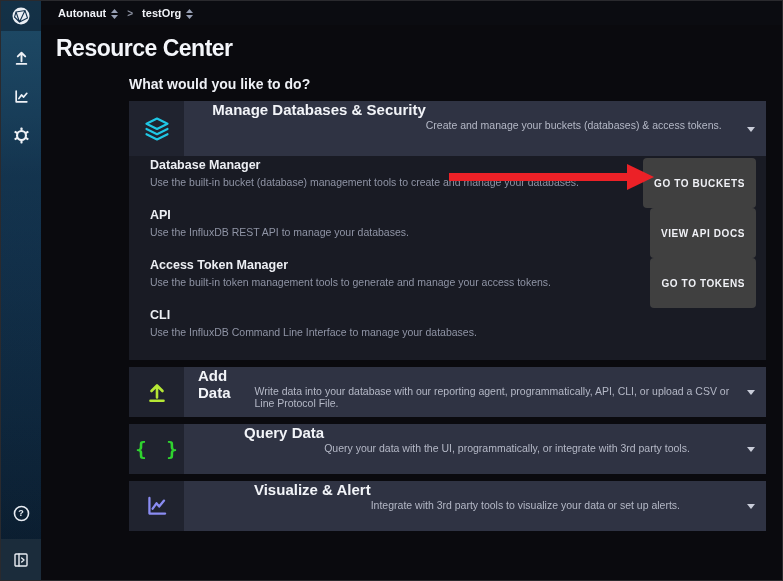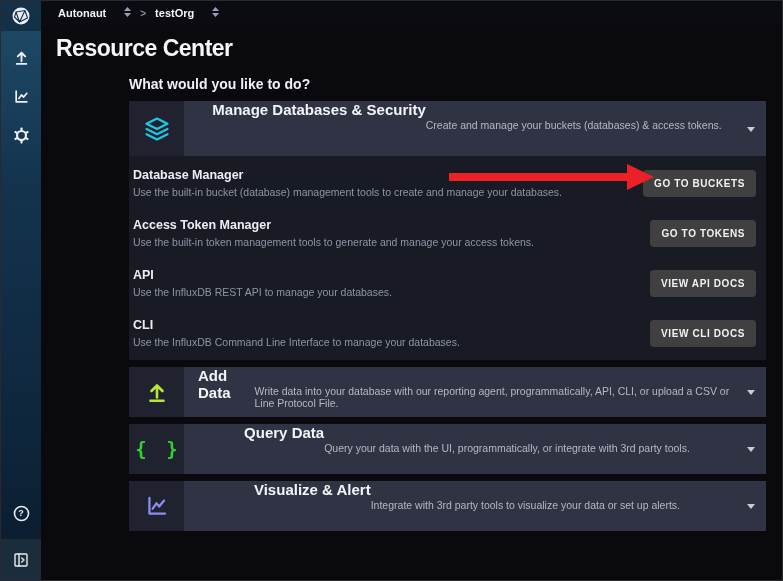--- a/index.html
+++ b/index.html
@@ -23,21 +23,21 @@
   .sidebar-spacer { flex:1; }
   .help-cell { margin-bottom:14px; }
   .bottom-row { width:100%; height:41px; background:#1b2c3b; display:flex; align-items:center; justify-content:center; }
   
   .content { position:absolute; left:40px; top:0; right:0; bottom:0; }
   .topbar {
     height:24px; display:flex; align-items:center; gap:9px;
     padding-left:17px; background:#0b0c11;
     font-size:11px; font-weight:bold; color:#f0f2f7;
   }
-  .crumb { display:flex; align-items:flex-start; gap:18px; cursor:pointer; }
+  .crumb { display:flex; align-items:flex-end; gap:5px; cursor:pointer; }
   .crumb-sep { color:#8b90a0; font-weight:bold; font-size:10px; }
   .page-title {
     margin:6px 0 0 15px; font-size:23px; line-height:34px;
     font-weight:bold; letter-spacing:-0.5px; color:#f4f6fa;
   }
   .prompt { margin:11px 0 0 88px; font-size:14px; font-weight:bold; color:#eef0f5; }
   
   .cards { margin:9px 0 0 88px; width:637px; }
   .card { width:100%; margin-bottom:7px; }
   .card-header {
@@ -52,22 +52,22 @@
   .header-main {
     flex:1; background:#2f3343; display:flex; 
     justify-content:center; padding:0 30px 0 14px;
   }
   .card-title { font-size:15px; font-weight:bold; color:#f2f4f8; }
   .card-desc { font-size:10.5px; color:#b4b8c6; margin-top:18px; }
   .header-caret { position:absolute; right:11px; top:50%; margin-top:-2px; }
   .tri-down { width:0; height:0; border-left:4px solid transparent; border-right:4px solid transparent; border-top:5px solid #c9cdd9; }
   .card-body { background:#191b24; padding:2px 0; }
   .resource-row {
-    height:50px; display:flex; align-items:center; justify-content:space-between;
-    padding:0 10px 0 4px;
+    height:50px; display:flex; justify-content:space-between;
+    padding:0 10px 0 21px;
   }
   .row-title { font-size:12.5px; font-weight:bold; color:#eceef3; }
   .row-desc { font-size:10.5px; color:#8f94a5; margin-top:4px; }
   .row-btn {
     flex:0 0 auto; background:#404040; color:#f0f1f6; border:none; cursor:pointer;
     font-family:"Liberation Sans", sans-serif; font-size:10px; font-weight:bold;
     letter-spacing:.6px; padding:8px 11px; border-radius:4px; white-space:nowrap;
   }
   .braces {
     font-family:"DejaVu Sans Mono", monospace; font-weight:bold;
@@ -184,38 +184,37 @@
         <div class="card-body">
           <div class="resource-row">
             <div>
               <div class="row-title">Database Manager</div>
               <div class="row-desc">Use the built-in bucket (database) management tools to create and manage your databases.</div>
             </div>
             <button class="row-btn">GO TO BUCKETS</button>
           </div>
           <div class="resource-row">
             <div>
+              <div class="row-title">API</div>
+              <div class="row-desc">Use the InfluxDB REST API to manage your databases.</div>
+            </div>
+            <button class="row-btn">VIEW API DOCS</button>
+          </div>
+          <div class="resource-row">
+            <div>
               <div class="row-title">Access Token Manager</div>
               <div class="row-desc">Use the built-in token management tools to generate and manage your access tokens.</div>
             </div>
             <button class="row-btn">GO TO TOKENS</button>
           </div>
           <div class="resource-row">
             <div>
-              <div class="row-title">API</div>
-              <div class="row-desc">Use the InfluxDB REST API to manage your databases.</div>
-            </div>
-            <button class="row-btn">VIEW API DOCS</button>
-          </div>
-          <div class="resource-row">
-            <div>
               <div class="row-title">CLI</div>
               <div class="row-desc">Use the InfluxDB Command Line Interface to manage your databases.</div>
             </div>
-            <button class="row-btn">VIEW CLI DOCS</button>
           </div>
         </div>
       </div>
 
       <div class="card">
         <div class="card-header">
           <div class="icon-cell">
             <svg width="26" height="26" viewBox="0 0 26 26" fill="none" stroke="#b6e835" stroke-width="2.6" stroke-linecap="round" stroke-linejoin="round">
               <path d="M13 18.5 V7 M7.5 12 L13 6.5 L18.5 12"></path>
               <path d="M6.5 21.8 H19.5"></path>

